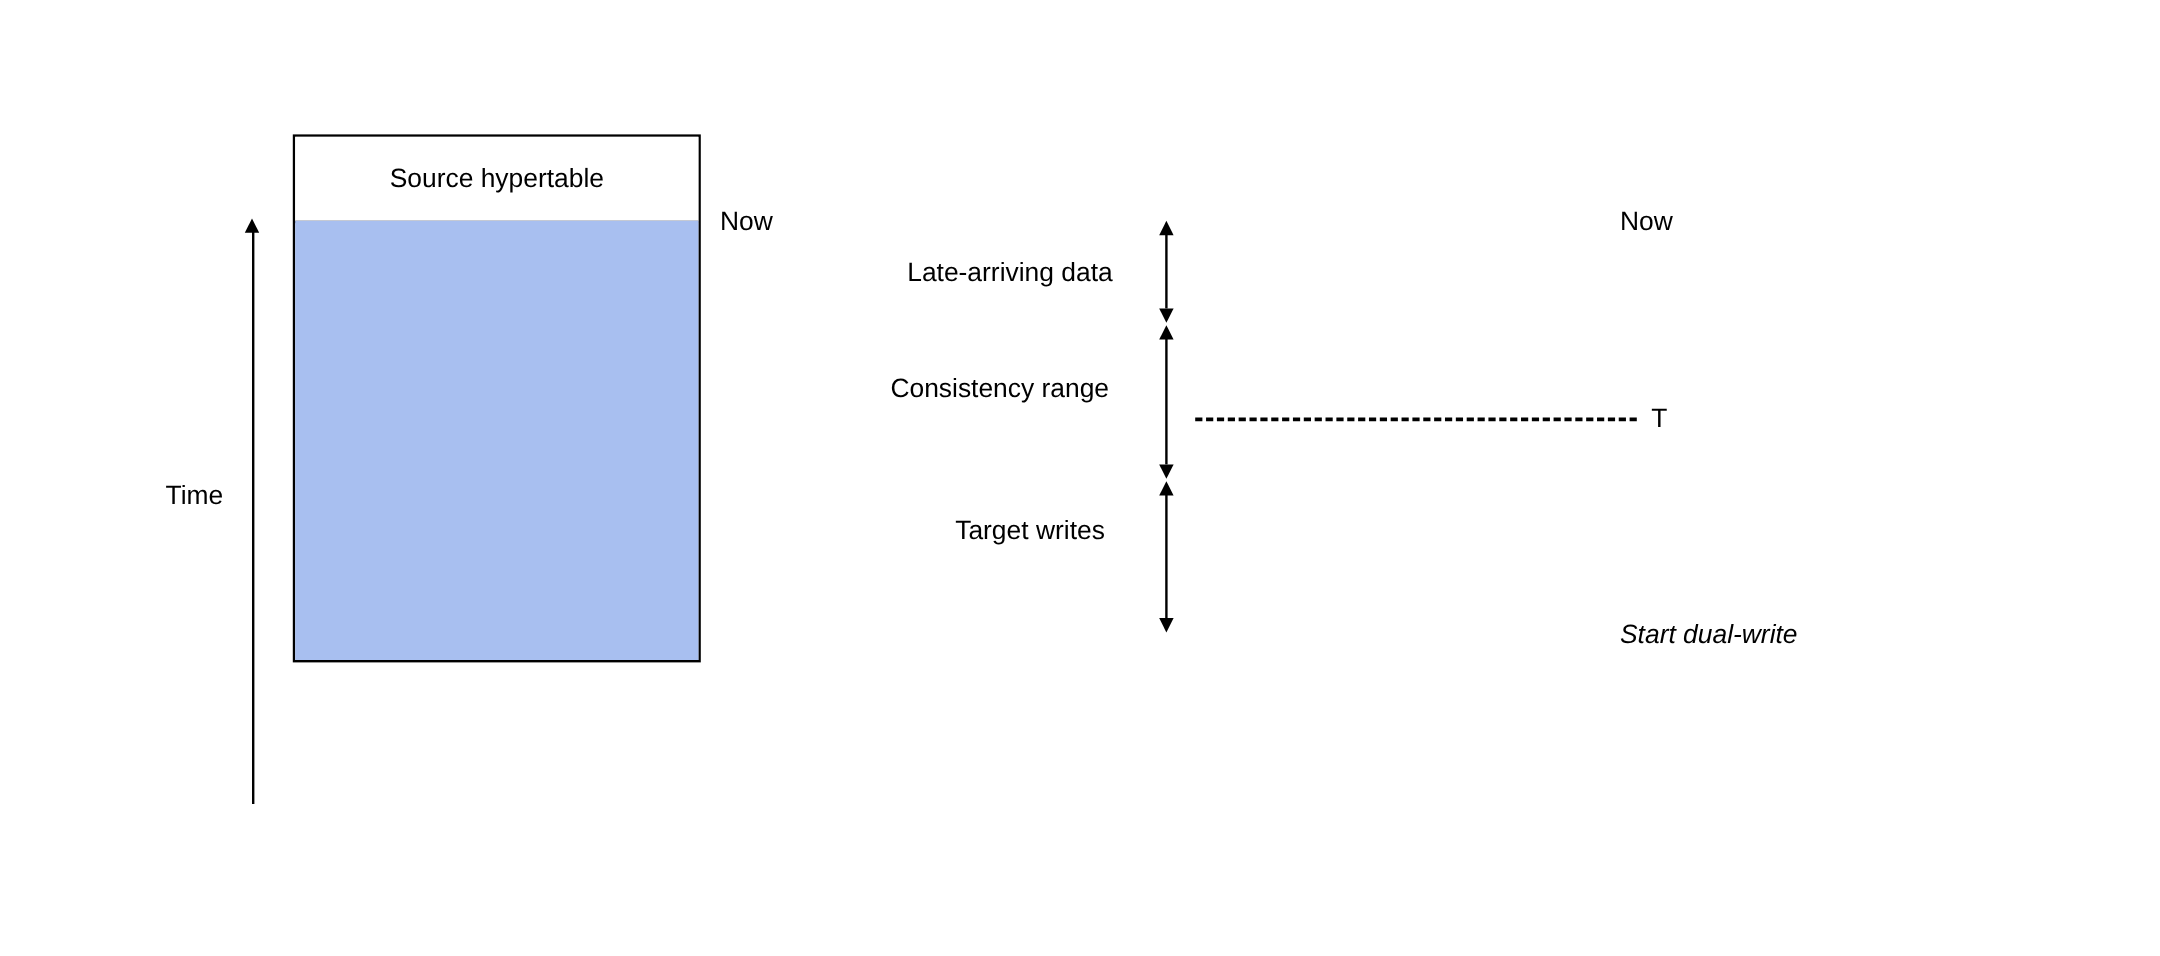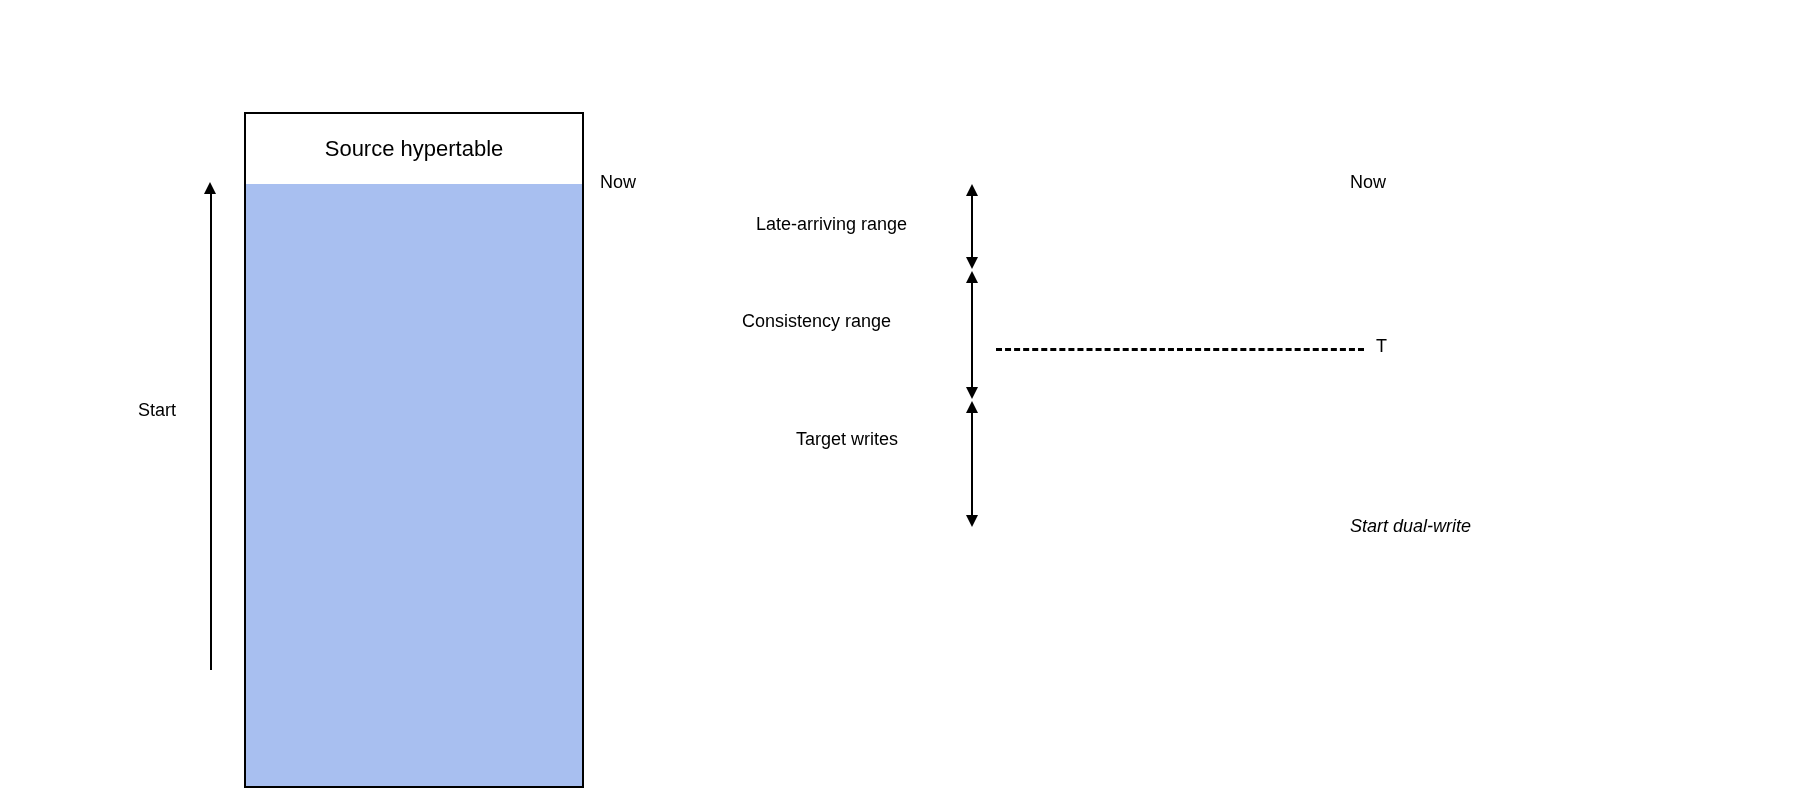--- a/index.html
+++ b/index.html
@@ -26,21 +26,21 @@
       border-bottom: 2px solid #000;
       background: #fff;
     }
     .region {
       position: absolute;
       left: 0;
       right: 0;
     }
     .label {
       position: absolute;
-      font-size: 18px;
+      font-size: 22px;
       white-space: nowrap;
     }
     .arrow-line {
       position: absolute;
       background: #000;
     }
     .arrow-head-up, .arrow-head-down {
       position: absolute;
       width: 0; height: 0;
       border-left: 6px solid transparent;
@@ -52,41 +52,41 @@
       position: absolute;
       border-top: 3px dashed #000;
       height: 0;
     }
   </style>
 </head>
 <body>
 
 <div class="diagram">
 
-  <div class="box" style="left:244px; top:112px; width:340px; height:676px;">
+  <div class="box" style="left:244px; top:112px; width:340px; height:440px;">
     <div class="box-header">Source hypertable</div>
     <div class="region" style="top: 70px; bottom: 0px; background: rgb(168, 191, 240);" id="src-body"></div>
   </div>
 
   <div class="label" style="left:600px; top:172px;">Now</div>
 
   <div>
     <div class="arrow-line" style="left:210px; top:192px; width:2px; height:478px;"></div>
     <div class="arrow-head-up" style="left:204px; top:182px;"></div>
   </div>
-  <div class="label" style="left:138px; top:400px;">Start</div>
+  <div class="label" style="left:138px; top:400px;">Time</div>
 
 
   <div class="dash-line" style="left:996px; top:348px; width:368px;"></div>
   <div class="label" style="left:1376px; top:336px;">T</div>
 
   <div class="label" style="left:1350px; top:172px;">Now</div>
   <div class="label" style="left:1350px; top:516px;font-style:italic;">Start dual-write</div>
 
-  <div class="label" style="left:756px; top:214px;">Late-arriving range</div>
+  <div class="label" style="left:756px; top:214px;">Late-arriving data</div>
   <div class="label" style="left:742px; top:311px;">Consistency range</div>
   <div class="label" style="left:796px; top:429px;">Target writes</div>
 
   <div>
     <div class="arrow-head-up" style="left:966px; top:184px;"></div>
     <div class="arrow-line" style="left:971px; top:194px; width:2px; height:63px;"></div>
     <div class="arrow-head-down" style="left:966px; top:257px;"></div>
   </div>
 
   <div>

